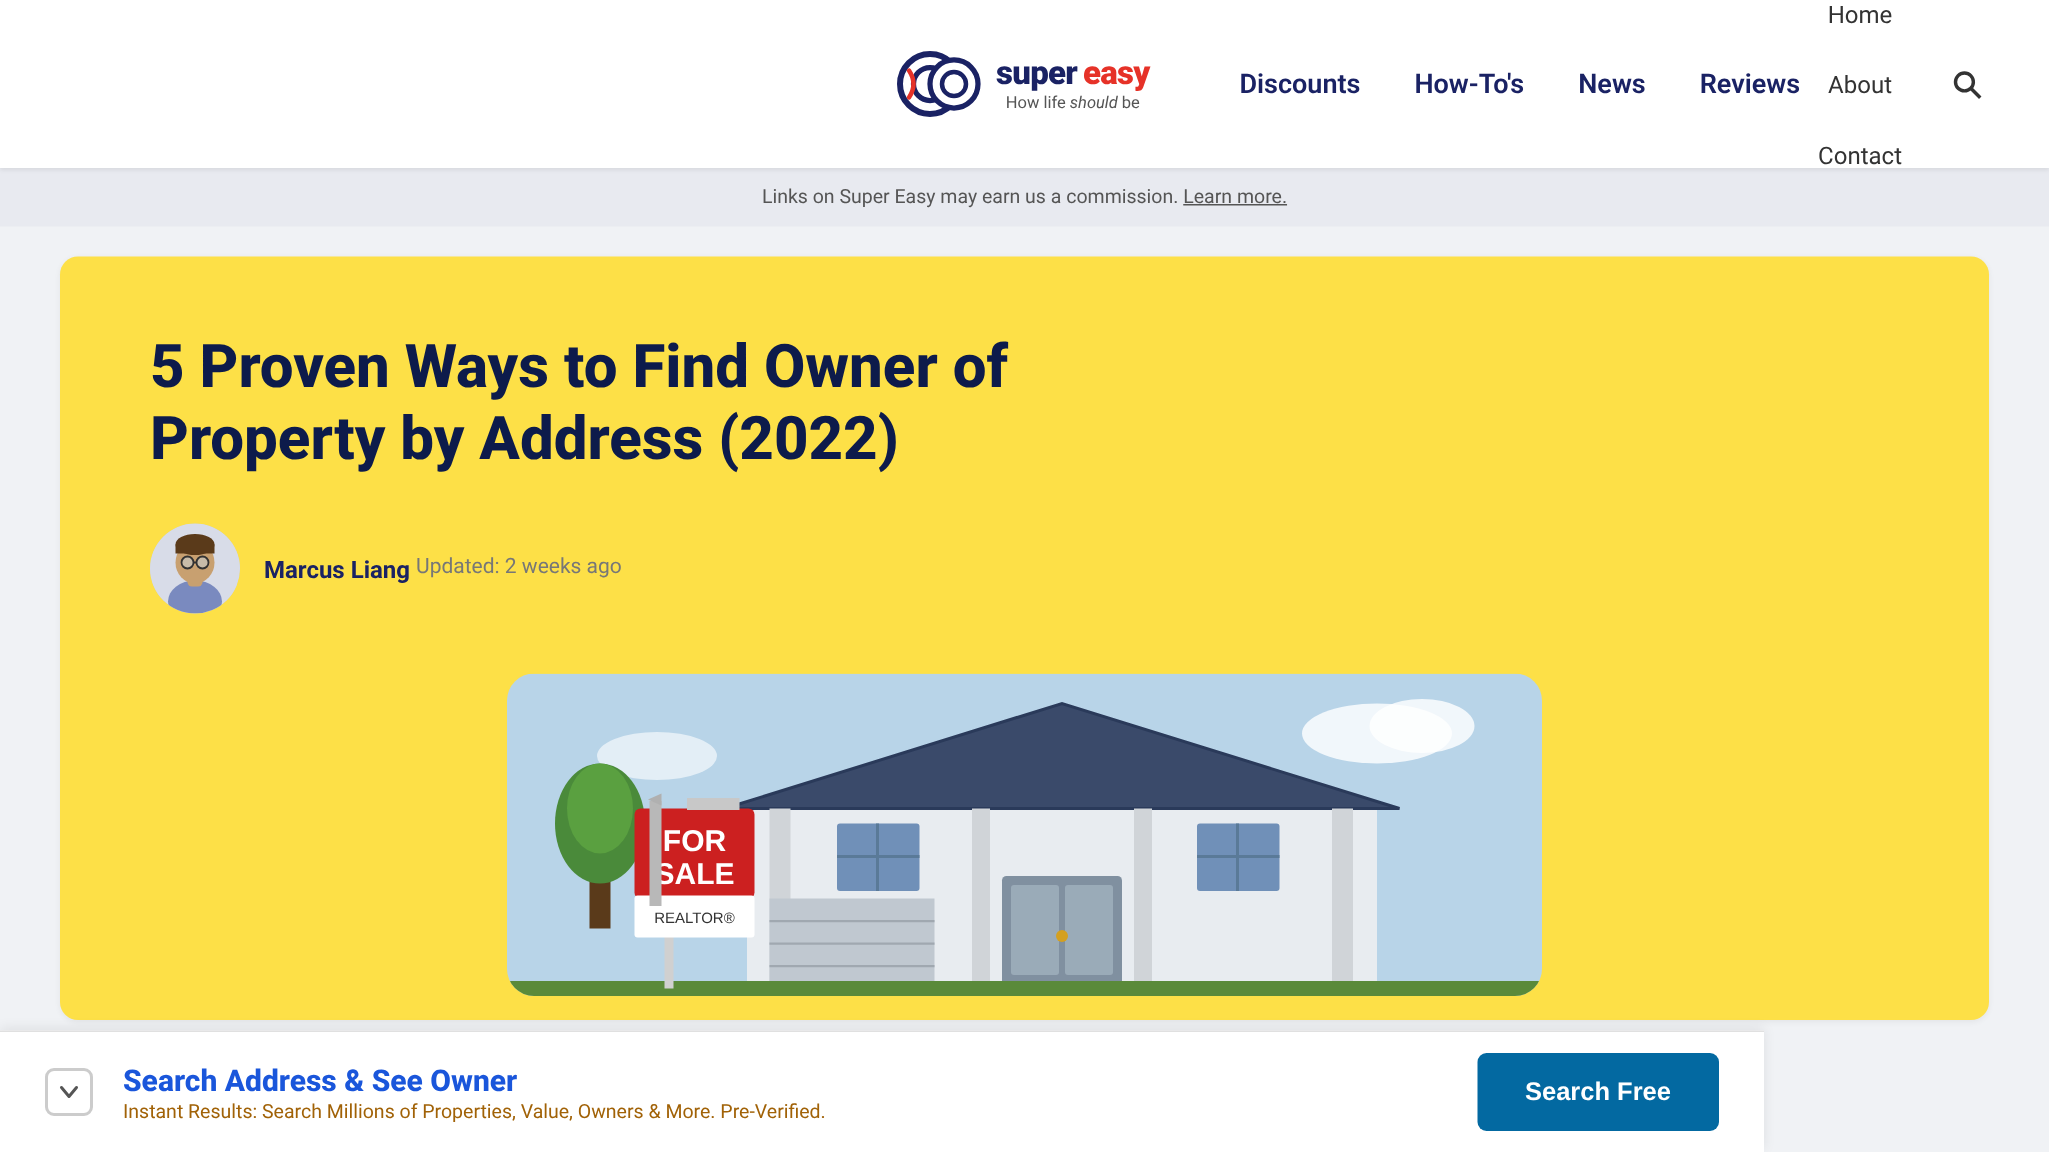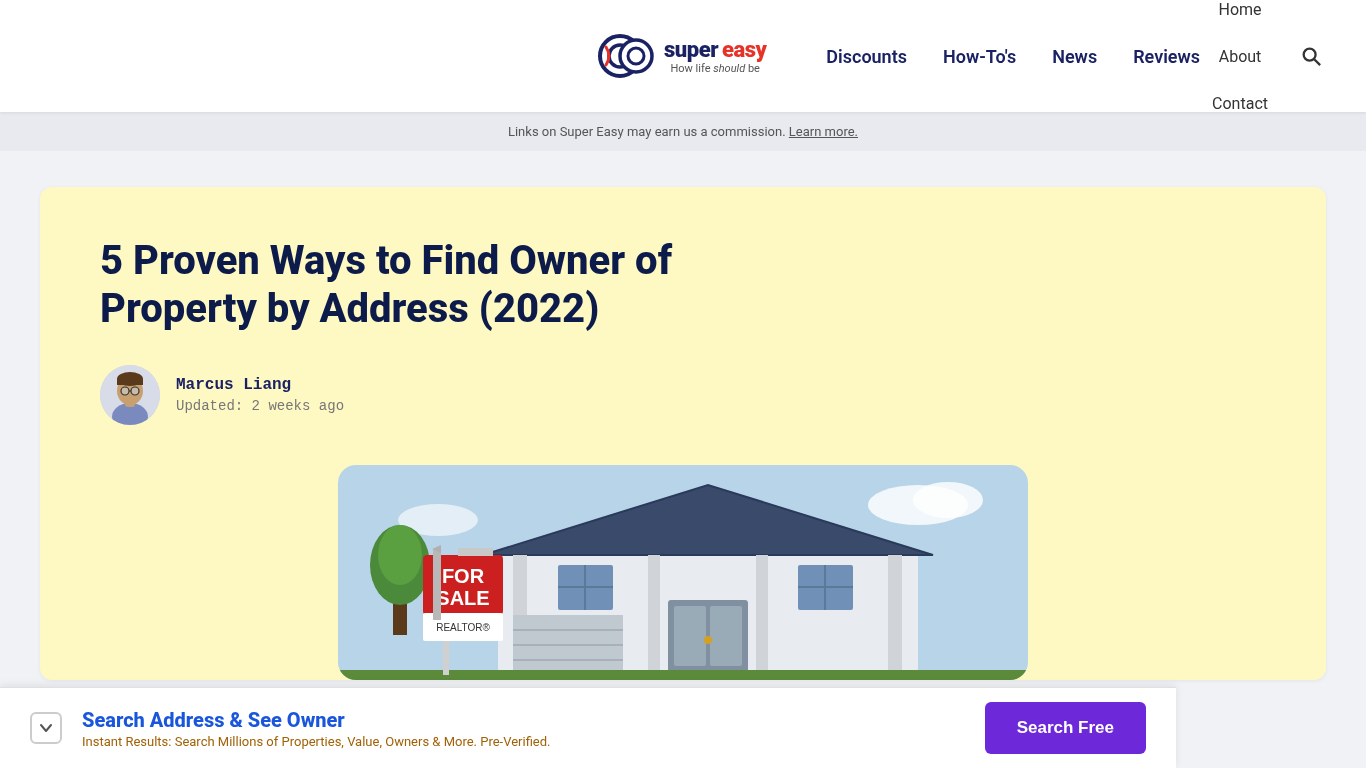--- a/index.html
+++ b/index.html
@@ -122,25 +122,25 @@
       color: #555;
       text-decoration: underline;
     }
 
     
     .main-container {
       padding: 20px 40px 0 40px;
     }
 
     .article-card {
-      background: #fef9c3;
+      background: #fde047;
       border-radius: 12px;
-      padding: 50px 60px 0 60px;
+      padding: 50px 60px 16px 60px;
       max-width: 1286px;
-      margin: 16px auto;
+      margin: 0 auto;
       box-shadow: 0 1px 4px rgba(0,0,0,0.06);
     }
 
     .article-title {
       font-size: 40px;
       font-weight: 800;
       color: #0d1b4b;
       line-height: 1.2;
       max-width: 620px;
       margin-bottom: 32px;
@@ -160,23 +160,22 @@
       overflow: hidden;
       background: #d0d4dc;
       flex-shrink: 0;
       display: flex;
       align-items: center;
       justify-content: center;
     }
 
     .author-info {
       display: flex;
-      flex-direction: column;
+      flex-direction: row;
       gap: 4px;
-      font-family: Liberation Mono, monospace;
     }
 
     .author-name {
       font-size: 16px;
       font-weight: 700;
       color: #1a2264;
     }
 
     .author-updated {
       font-size: 14px;
@@ -231,21 +230,21 @@
       color: #1a56db;
     }
 
     .sticky-subtitle {
       font-size: 13px;
       color: #a16207;
       margin-top: 2px;
     }
 
     .sticky-search-btn {
-      background: #6d28d9;
+      background: #0369a1;
       color: #ffffff;
       border: none;
       border-radius: 6px;
       padding: 16px 32px;
       font-size: 17px;
       font-weight: 600;
       cursor: pointer;
       white-space: nowrap;
     }
 

